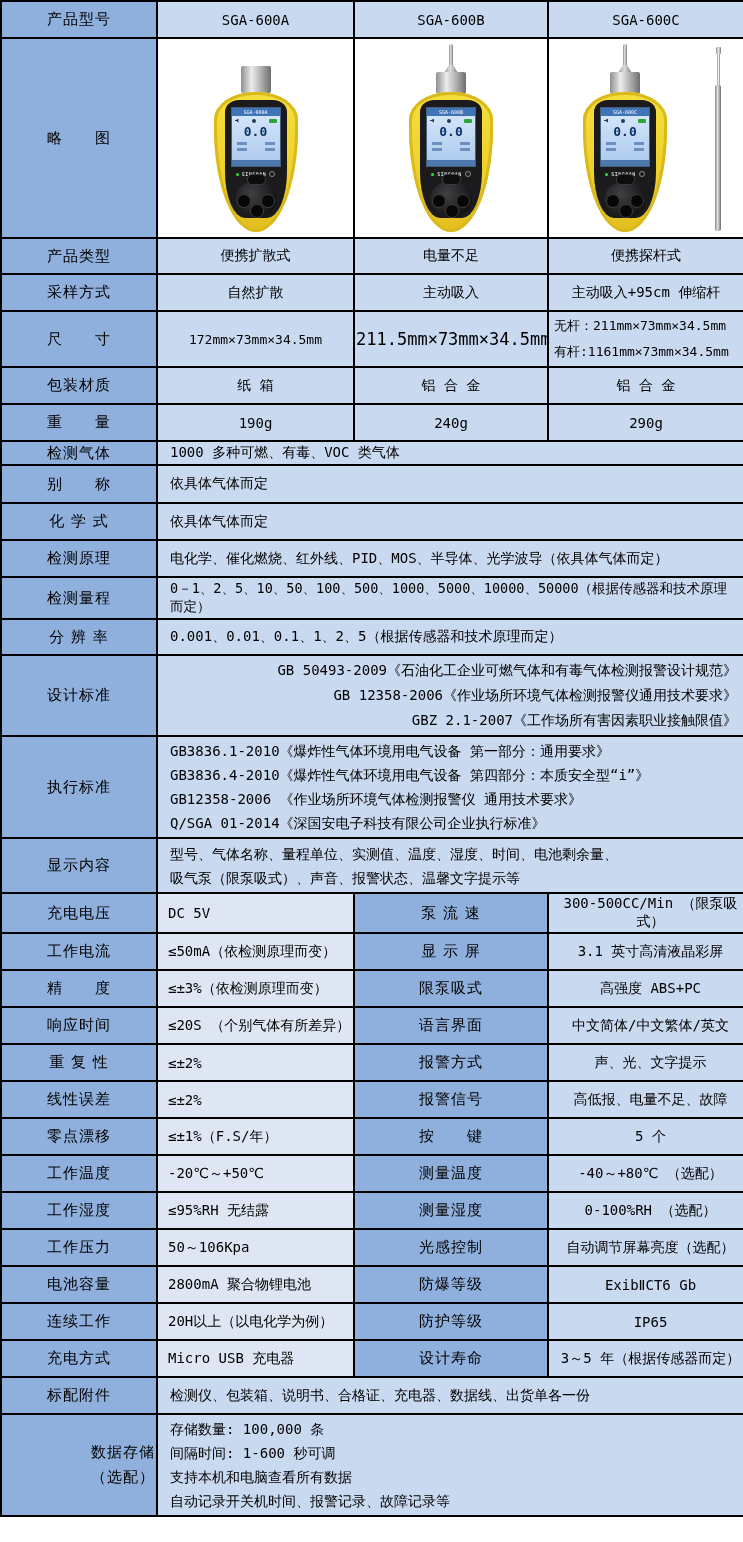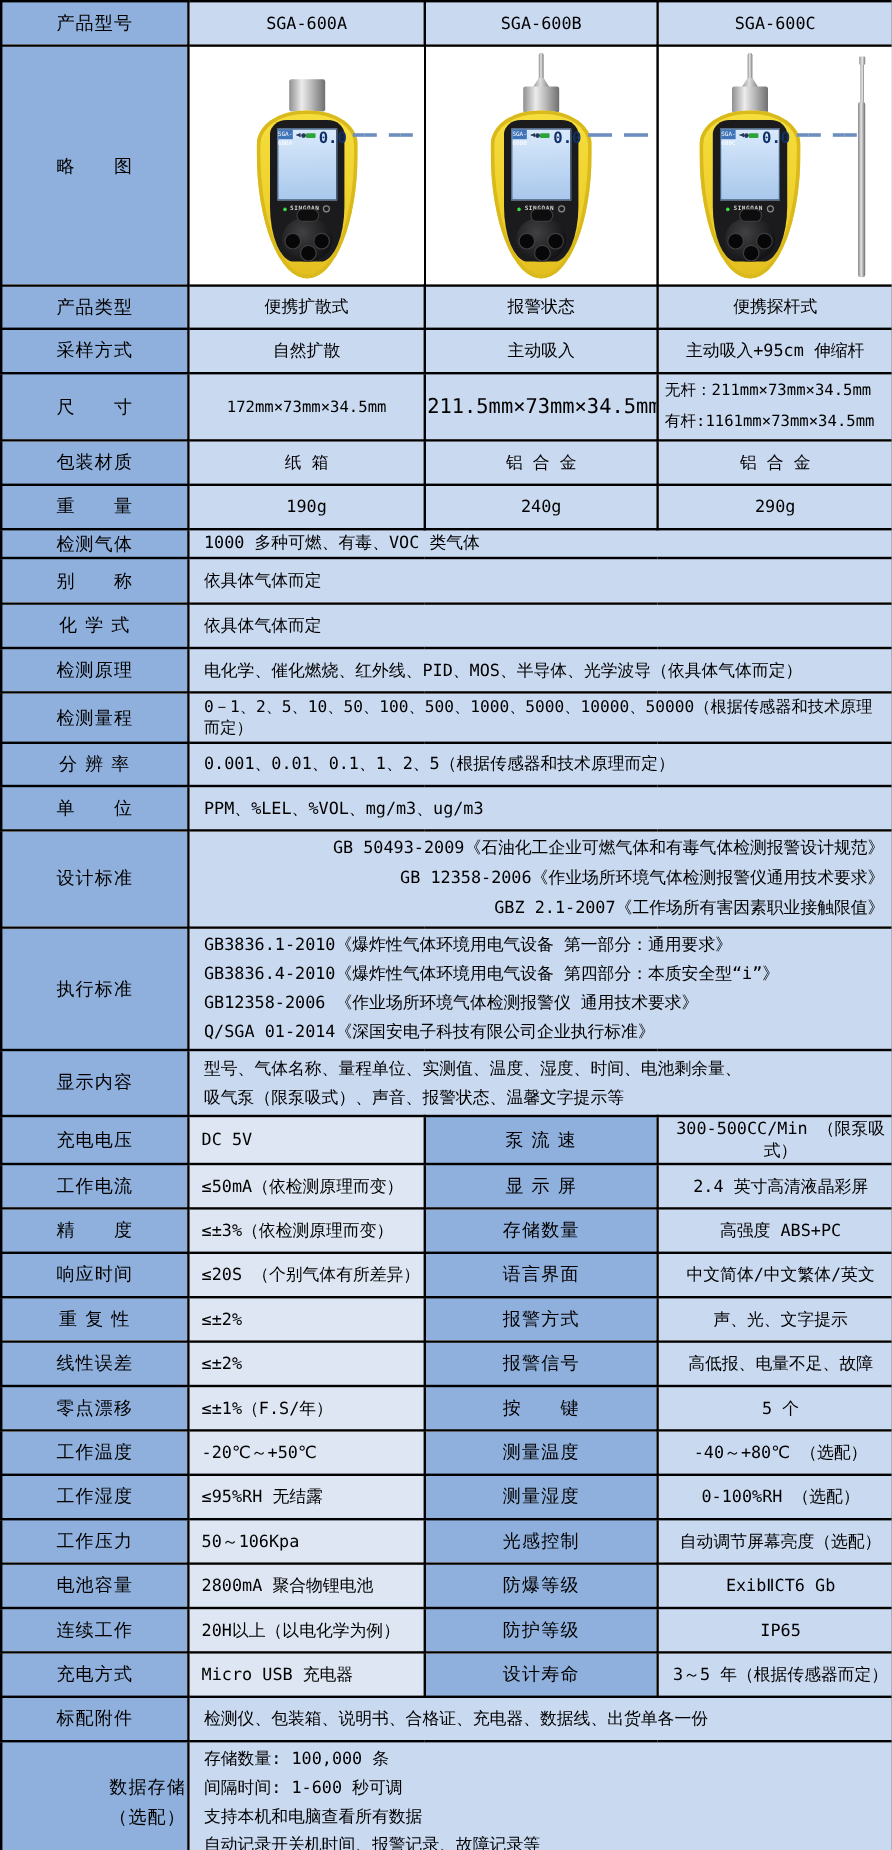--- a/index.html
+++ b/index.html
@@ -29,21 +29,21 @@
        background:linear-gradient(90deg,#8f8f8f,#ececec 35%,#bdbdbd 60%,#6f6f6f);border-radius:2px;}
   .devA .cap{top:22px;height:27px;}
   .dbody{position:absolute;left:50%;transform:translateX(-50%);top:48px;width:84px;height:140px;
        background:linear-gradient(180deg,#f6df3d,#edcd28 70%,#e2bd1f);
        border-radius:40px 40px 42px 42px / 28px 28px 104px 104px;
        box-shadow:inset 0 0 0 3px #d9b91c;}
   .panel{position:absolute;left:50%;transform:translateX(-50%);top:8px;width:62px;height:118px;
        background:#1b1b1d;border-radius:14px 14px 20px 20px / 12px 12px 46px 46px;
        display:flex;flex-direction:column;}
   .screen{width:48px;height:62px;margin:7px auto 0;border:1px solid #44607f;
-       background:linear-gradient(180deg,#d9e9fb,#a9c8ec);display:flex;flex-direction:row;}
+       background:linear-gradient(180deg,#d9e9fb,#a9c8ec);display:flex;flex-direction:column;}
   .scr-title{height:8px;background:#3f74b8;color:#fff;font-size:5px;line-height:8px;text-align:center;
        font-family:"DejaVu Sans Mono",monospace;}
   .scr-icons{height:7px;display:flex;align-items:center;justify-content:space-between;padding:0 3px;margin-top:1px;}
   .ic-sp{width:4px;height:4px;background:#26395a;clip-path:polygon(0 35%,40% 35%,100% 0,100% 100%,40% 65%,0 65%);}
   .ic-fan{width:4px;height:4px;background:#26395a;border-radius:50%;}
   .ic-bat{width:8px;height:4px;background:#2ba53a;border-radius:1px;}
   .scr-val{font-size:13px;font-weight:bold;color:#10306a;text-align:center;line-height:15px;
        font-family:"DejaVu Sans Mono",monospace;}
   .scr-minor{display:flex;justify-content:space-between;padding:0 5px;margin-top:3px;}
   .scr-minor i{display:block;width:10px;height:3px;background:#6d8fbf;}
@@ -203,21 +203,21 @@
           </div>
         </div>
       </div>
       <div class="telescope"></div>
     </td>
   </tr>
 
   <tr style="height:36px">
     <td class="lbl">产品类型</td>
     <td class="val cen">便携扩散式</td>
-    <td class="val cen">报警状态</td>
+    <td class="val cen">电量不足</td>
     <td class="val cen">便携探杆式</td>
   </tr>
   <tr style="height:37px">
     <td class="lbl">采样方式</td>
     <td class="val cen">自然扩散</td>
     <td class="val cen">主动吸入</td>
     <td class="val cen">主动吸入+95cm 伸缩杆</td>
   </tr>
   <tr style="height:55px">
     <td class="lbl">尺　　寸</td>
@@ -256,24 +256,20 @@
     <td class="val full" colspan="3">电化学、催化燃烧、红外线、PID、MOS、半导体、光学波导（依具体气体而定）</td>
   </tr>
   <tr style="height:37px">
     <td class="lbl">检测量程</td>
     <td class="val full" style="font-size:13.5px" colspan="3">0－1、2、5、10、50、100、500、1000、5000、10000、50000（根据传感器和技术原理而定）</td>
   </tr>
   <tr style="height:36px">
     <td class="lbl">分 辨 率</td>
     <td class="val full" colspan="3">0.001、0.01、0.1、1、2、5（根据传感器和技术原理而定）</td>
   </tr>
-  <tr style="height:37px">
-    <td class="lbl">单　　位</td>
-    <td class="val full" colspan="3">PPM、%LEL、%VOL、mg/m3、ug/m3</td>
-  </tr>
   <tr style="height:78px">
     <td class="lbl">设计标准</td>
     <td class="val full pre" colspan="3">GB 50493-2009《石油化工企业可燃气体和有毒气体检测报警设计规范》
 GB 12358-2006《作业场所环境气体检测报警仪通用技术要求》
 GBZ 2.1-2007《工作场所有害因素职业接触限值》</td>
   </tr>
   <tr style="height:98px">
     <td class="lbl">执行标准</td>
     <td class="val full pre-sm" colspan="3">GB3836.1-2010《爆炸性气体环境用电气设备  第一部分：通用要求》
 GB3836.4-2010《爆炸性气体环境用电气设备  第四部分：本质安全型“i”》
@@ -289,26 +285,26 @@
   <tr style="height:37px">
     <td class="lbl">充电电压</td>
     <td class="val half-l">DC 5V</td>
     <td class="lbl">泵 流 速</td>
     <td class="val half-r">300-500CC/Min （限泵吸式）</td>
   </tr>
   <tr style="height:37px">
     <td class="lbl">工作电流</td>
     <td class="val half-l">≤50mA（依检测原理而变）</td>
     <td class="lbl">显 示 屏</td>
-    <td class="val half-r">2.4 英寸高清液晶彩屏</td>
+    <td class="val half-r">3.1 英寸高清液晶彩屏</td>
   </tr>
   <tr style="height:37px">
     <td class="lbl">精　　度</td>
     <td class="val half-l">≤±3%（依检测原理而变）</td>
-    <td class="lbl">存储数量</td>
+    <td class="lbl">限泵吸式</td>
     <td class="val half-r">高强度 ABS+PC</td>
   </tr>
   <tr style="height:37px">
     <td class="lbl">响应时间</td>
     <td class="val half-l">≤20S （个别气体有所差异）</td>
     <td class="lbl">语言界面</td>
     <td class="val half-r">中文简体/中文繁体/英文</td>
   </tr>
   <tr style="height:37px">
     <td class="lbl">重 复 性</td>

